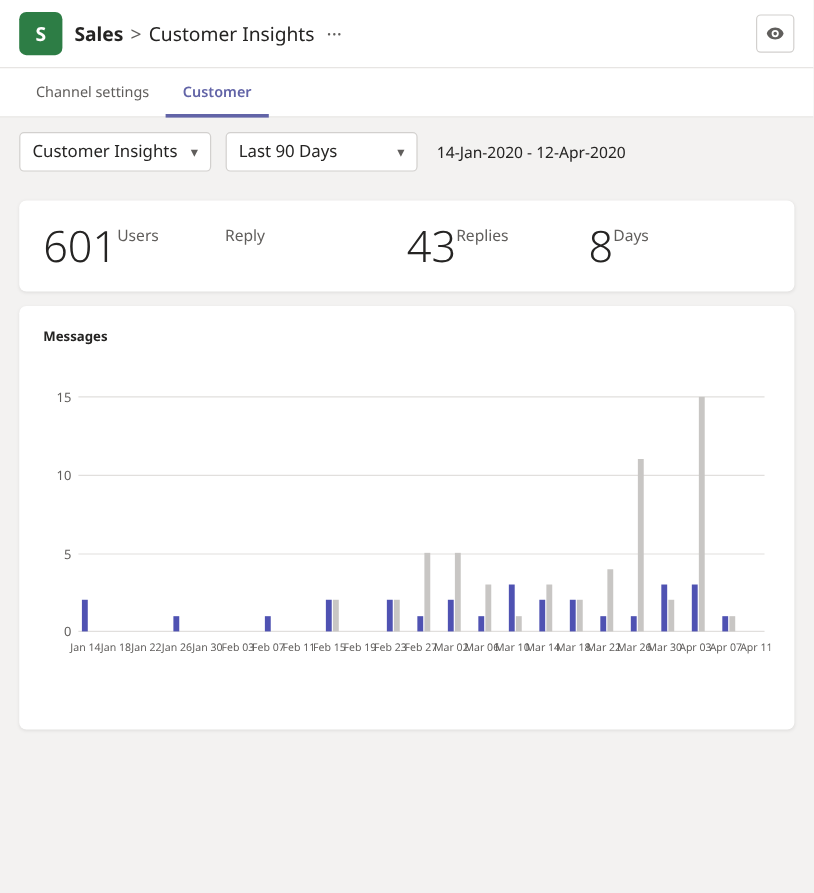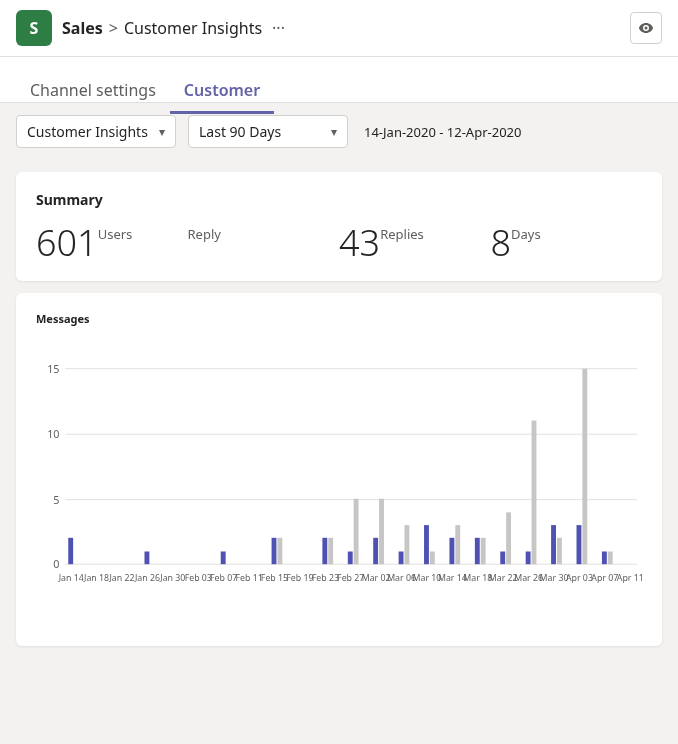--- a/index.html
+++ b/index.html
@@ -63,26 +63,26 @@
     }
     .tabs {
       background: #fff;
       padding: 0 16px;
       display: flex;
       gap: 0;
       border-bottom: 1px solid #e1dfdd;
     }
     .tab {
       padding: 10px 14px;
-      font-size: 16px;
+      font-size: 12px;
       cursor: pointer;
       color: #605e5c;
       border-bottom: 3px solid transparent;
       position: relative;
-      top: 12px;
+      top: 1px;
     }
     .tab.active {
       color: #6264a7;
       border-bottom: 3px solid #6264a7;
       font-weight: 600;
     }
     .controls {
       background: #f3f2f1;
       padding: 12px 16px;
       display: flex;
@@ -228,21 +228,20 @@
   <div class="dropdown">
     <span class="dropdown-label">Last 90 Days</span>
     <span class="dropdown-arrow">▾</span>
   </div>
   <span class="date-range">14-Jan-2020 - 12-Apr-2020</span>
 </div>
 
 <div class="main">
 
   <div class="card">
-    <div class="card-title">Summary</div>
     <div class="summary-stats">
       <div class="stat-item">
         <span class="stat-value">601</span>
         <span class="stat-label">Users</span>
       </div>
       <div class="stat-item">
         <span class="stat-label">Reply</span>
       </div>
       <div class="stat-item">
         <span class="stat-value">43</span>

